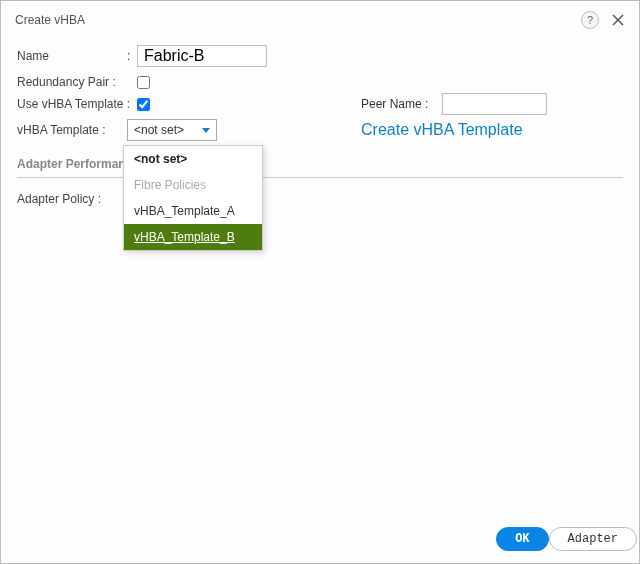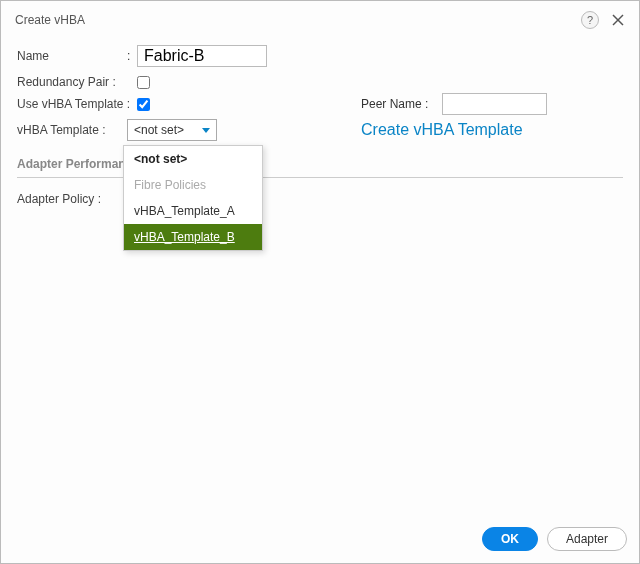--- a/index.html
+++ b/index.html
@@ -144,23 +144,24 @@
   }
   .dropdown-menu .item.bold { font-weight: bold; color:#222; }
   .dropdown-menu .item.highlight {
     background: #4d7c0f;
     color: #fff;
     text-decoration: underline;
   }
   .footer {
     position: absolute;
     bottom: 12px;
-    right: 12px;
-    display: flex;
-    gap: 9px;
+    right: 2px;
+    display: flex;
+    gap: 0;
+    font-family: Liberation Mono, monospace;
   }
   .btn {
     height: 24px;
     padding: 0 18px;
     border-radius: 12px;
     font-size: 12px;
     cursor: pointer;
     display: inline-flex;
     align-items: center;
     justify-content: center;

